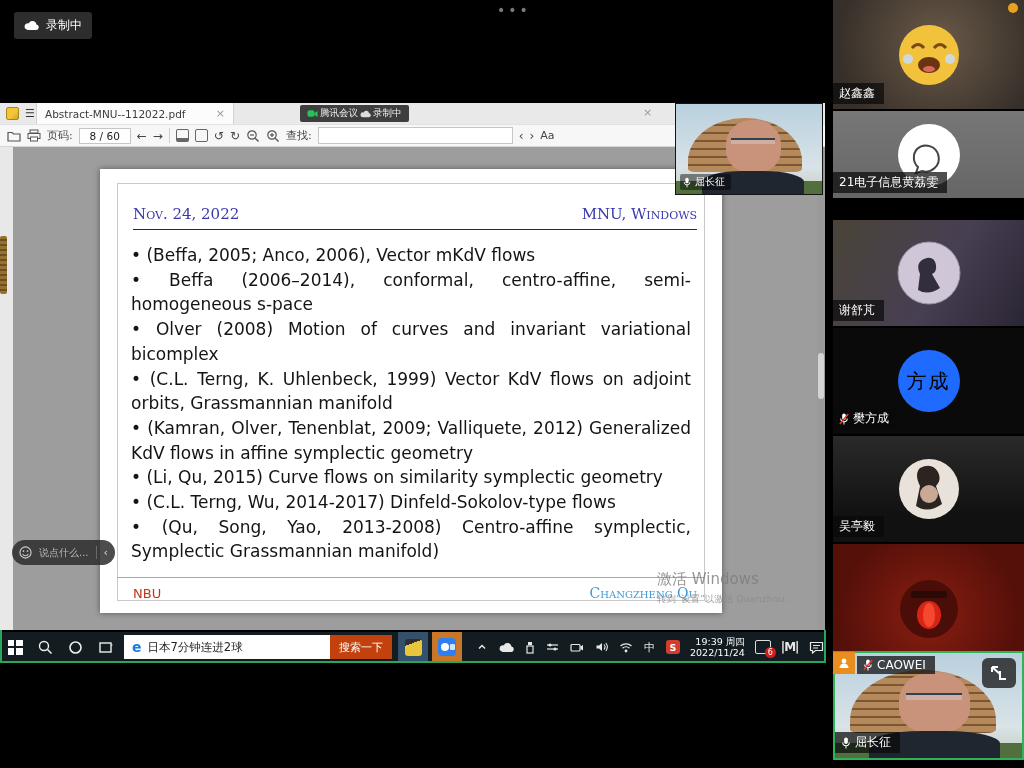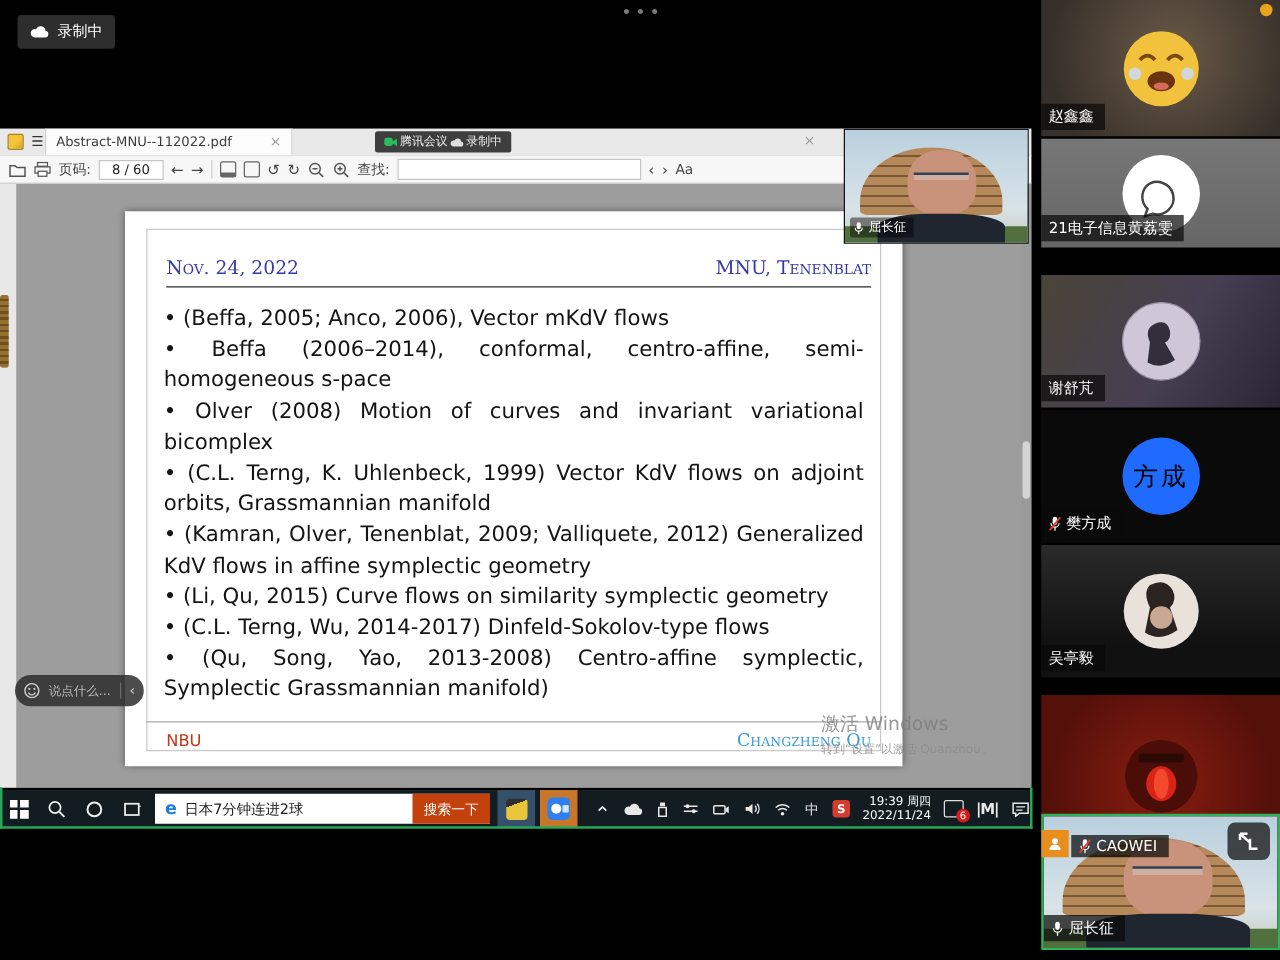--- a/index.html
+++ b/index.html
@@ -146,21 +146,21 @@
   .t1 { top:0; height:109px; background:radial-gradient(circle at 55% 40%,#6b5a48,#37302a 80%); }
   .t1 .sticker { position:absolute; right:6px; top:3px; width:10px; height:10px; border-radius:50%;
     background:#e8a21d; }
   .t2 { top:111px; height:87px; background:linear-gradient(#777,#666);padding-left:35px; }
   .t3 { top:220px; height:106px;
     background:linear-gradient(120deg,#4a4438,#473f52 55%,#2a2535); }
   .t4 { top:328px; height:106px; background:#0a0a0a; }
   .blue-circle { width:62px; height:62px; border-radius:50%; background:#1f6bff; color:#000000;
     font-size:20px; display:flex; align-items:center; justify-content:center; letter-spacing:2px; }
   .t5 { top:436px; height:106px; background:linear-gradient(#2a2a2a,#111 75%); }
-  .t6 { top:556px; height:130px;
+  .t6 { top:544px; height:130px;
     background:radial-gradient(circle at 50% 55%,#8a1e10,#55100a 75%); }
   .host-badge { position:absolute; left:0; bottom:0; width:22px; height:22px; background:#e98e1e;
     display:flex; align-items:center; justify-content:center; z-index:4; }
   .t6 .nametag { left:24px; bottom:0; }
   .t7 { top:651px; height:109px; border:2px solid #2db35a; }
   .expand-btn { position:absolute; right:6px; top:5px; width:34px; height:30px;
     background:rgba(25,25,25,.78); border-radius:6px; display:flex; align-items:center;
     justify-content:center; z-index:4; }
 </style>
 </head>
@@ -251,21 +251,21 @@
       <span>Aa</span>
     </div>
 
     <div class="docarea">
       <div class="left-strip"></div>
 
       <div class="page">
         <div class="frame"></div>
         <div class="slide-head">
           <span>Nov. 24, 2022</span>
-          <span>MNU, Tenenblat</span>
+          <span>MNU, Windows</span>
         </div>
         <div class="head-rule"></div>
         <div class="slide-body">
           <div class="bullet">(Beffa, 2005; Anco, 2006), Vector mKdV flows</div>
           <div class="bullet">Beffa (2006–2014), conformal, centro-affine, semi-homogeneous s-pace</div>
           <div class="bullet">Olver (2008) Motion of curves and invariant variational bicomplex</div>
           <div class="bullet">(C.L. Terng, K. Uhlenbeck, 1999) Vector KdV flows on adjoint orbits, Grassmannian manifold</div>
           <div class="bullet">(Kamran, Olver, Tenenblat, 2009; Valliquete, 2012) Generalized KdV flows in affine symplectic geometry</div>
           <div class="bullet">(Li, Qu, 2015) Curve flows on similarity symplectic geometry</div>
           <div class="bullet">(C.L. Terng, Wu, 2014-2017) Dinfeld-Sokolov-type flows</div>

